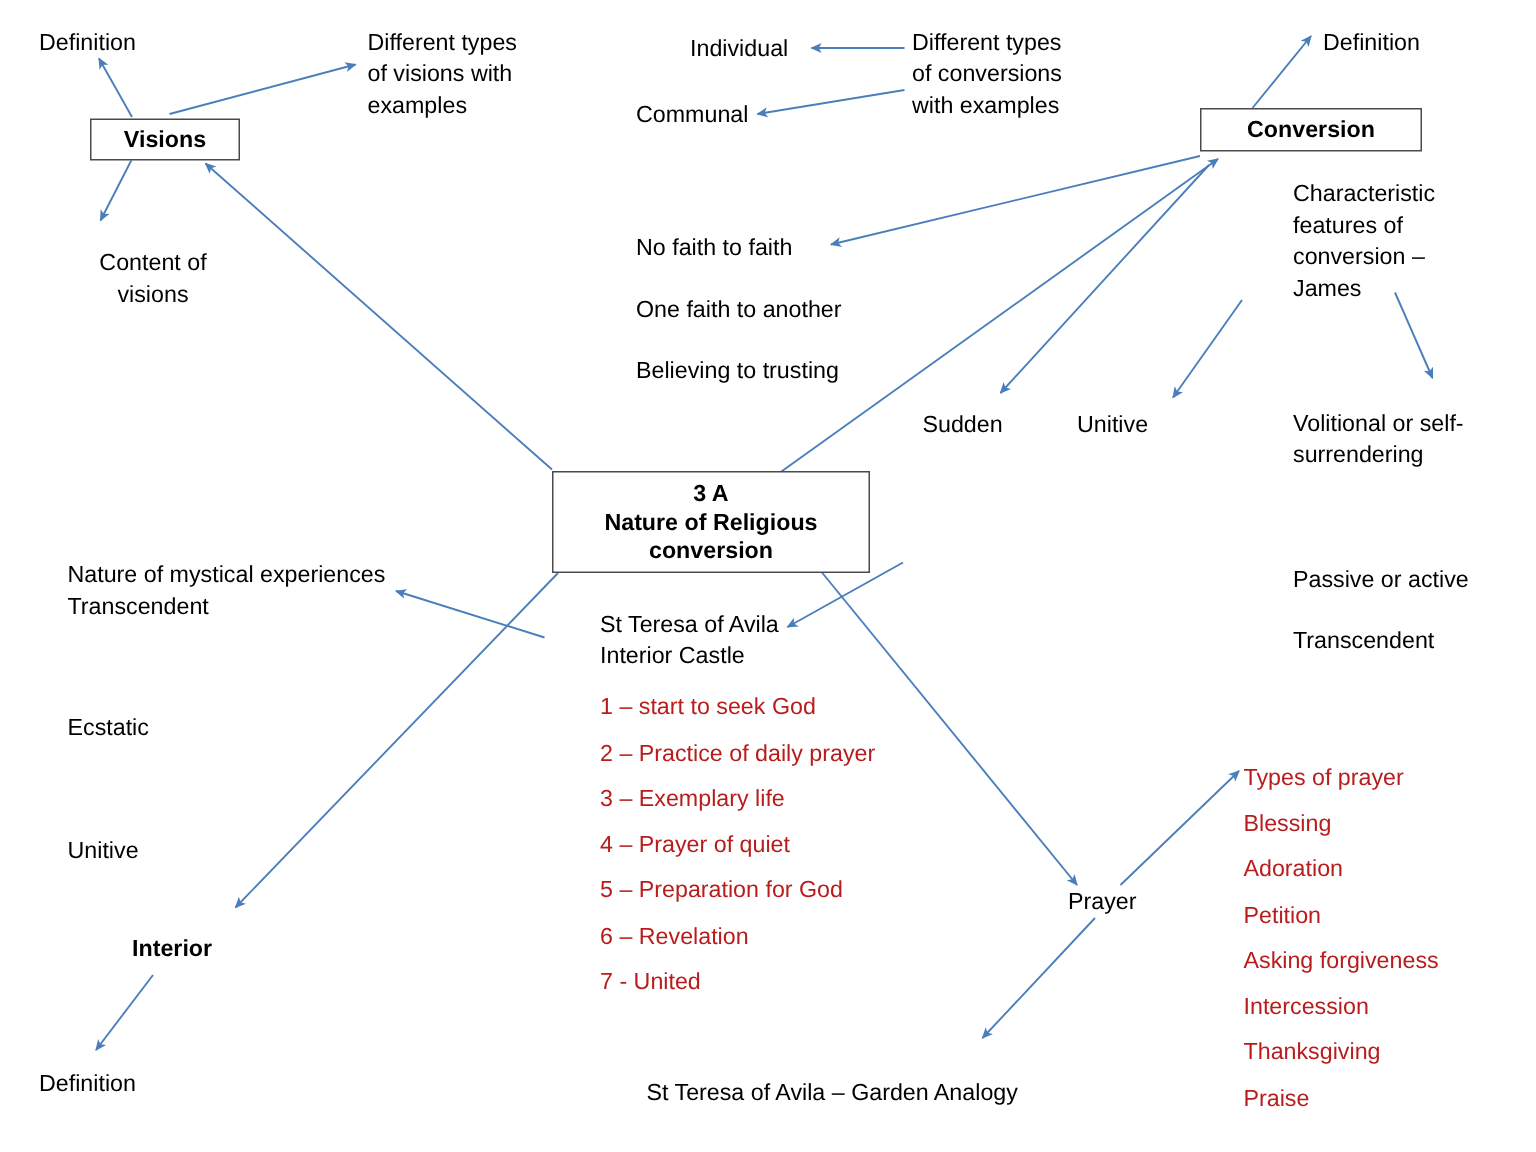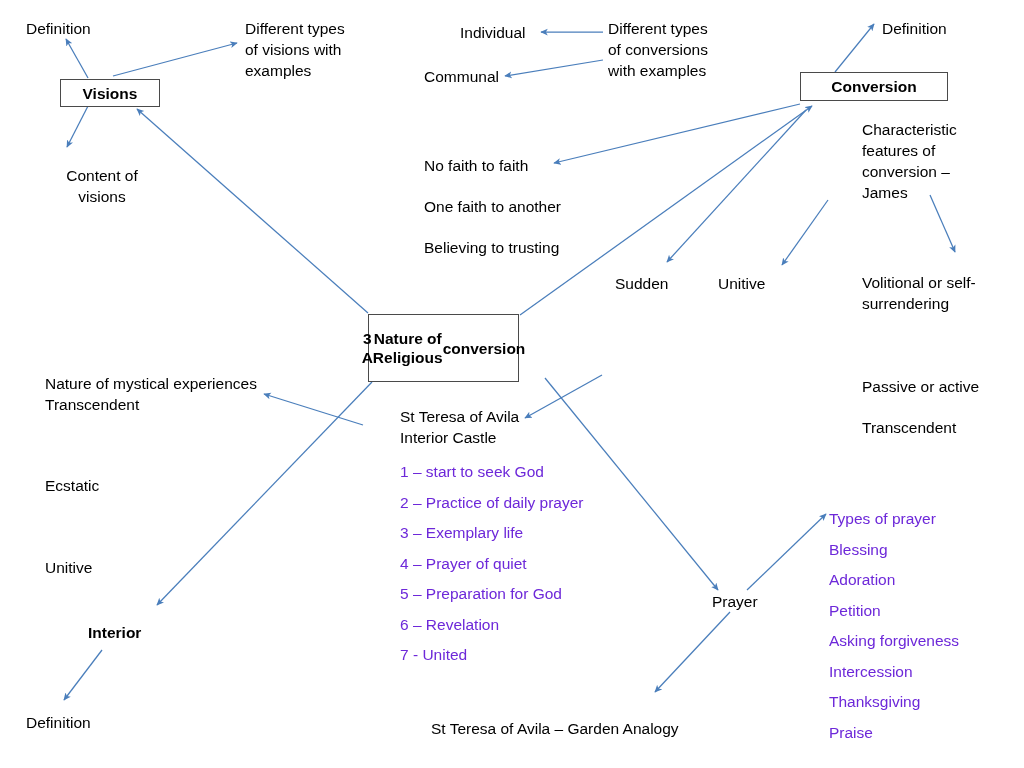--- a/index.html
+++ b/index.html
@@ -45,21 +45,21 @@
     justify-content: center;
     padding: 3px 6px;
     line-height: 19px;
   }
   .bold {
     font-weight: bold;
   }
   .list {
     position: absolute;
     font-size: 15.5px;
-    color: #6d28d9;
+    color: #b91c1c;
   }
   .list-row {
     line-height: 30.5px;
     white-space: nowrap;
   }
   .tight {
     line-height: 21px;
   }
 </style>
 </head>
@@ -140,21 +140,21 @@
 
   <div class="node" style="left:718px; top:273px;">Unitive</div>
 
   <div class="node tight" style="left:862px; top:272px; width:150px;">Volitional or self-
 surrendering</div>
 
   <div class="node" style="left:862px; top:376px;">Passive or active</div>
 
   <div class="node" style="left:862px; top:417px;">Transcendent</div>
 
-  <div class="node boxed" style="left:368px; top:314px; width:151px; height:68px; flex-direction:row;">
+  <div class="node boxed" style="left:368px; top:314px; width:212px; height:68px; flex-direction:column;">
     <span>3 A</span>
     <span>Nature of Religious</span>
     <span>conversion</span>
   </div>
 
   <div class="node tight" style="left:45px; top:373px; width:280px;">Nature of mystical experiences
 Transcendent</div>
 
   <div class="node" style="left:45px; top:475px;">Ecstatic</div>
 

